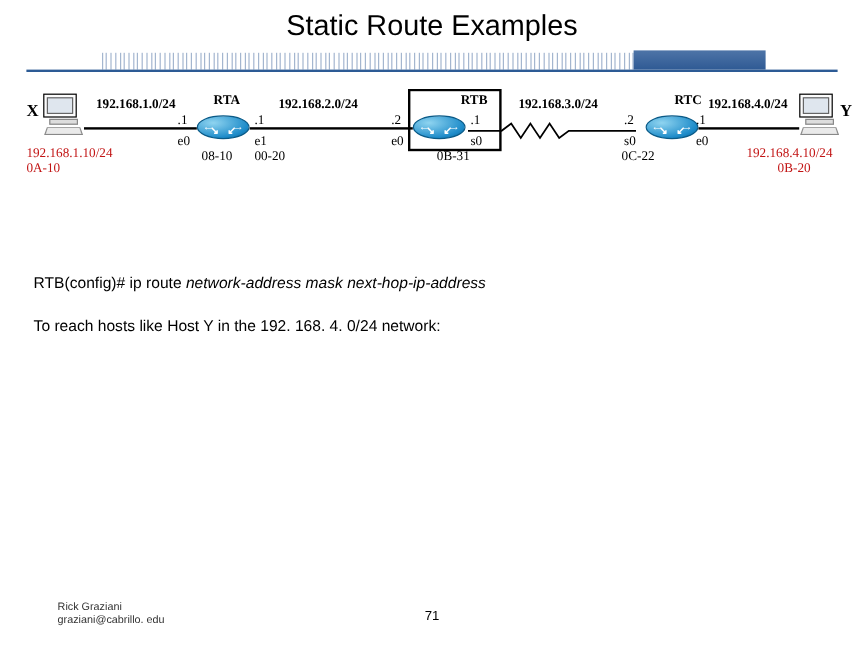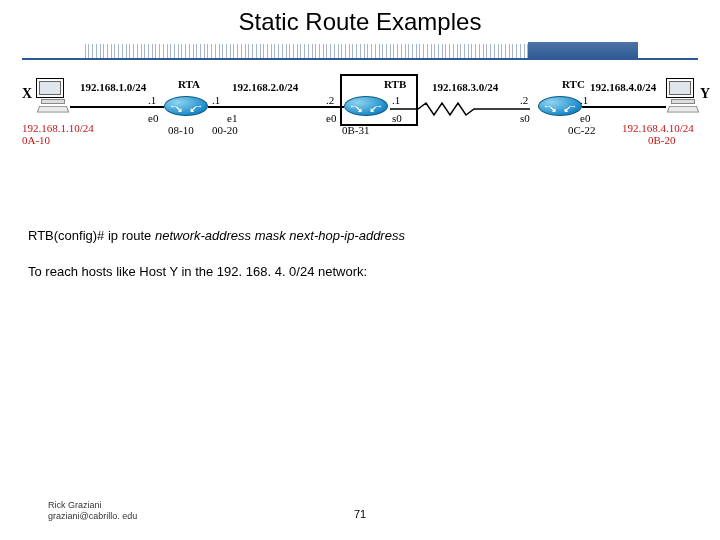--- a/index.html
+++ b/index.html
@@ -265,38 +265,38 @@
           <span class="arr a2">→</span>
           <span class="arr a3">↘</span>
           <span class="arr a4">↙</span>
         </div>
       </div>
   </div>
   <div class="lbl" style="left:126px;top:22px;">.1</div>
   <div class="lbl" style="left:126px;top:40px;">e0</div>
   <div class="lbl" style="left:146px;top:52px;">08-10</div>
   <div class="lbl" style="left:190px;top:22px;">.1</div>
-  <div class="lbl" style="left:205px;top:40px;">e1</div>
+  <div class="lbl" style="left:190px;top:40px;">e1</div>
   <div class="lbl" style="left:190px;top:52px;">00-20</div>
 
   <div class="rtb-box"></div>
   <div class="lbl bold" style="left:362px;top:6px;">RTB</div>
   <div class="router" style="left:322px;top:24px;">
     <div class="body">
         <div class="arrows">
           <span class="arr a1">←</span>
           <span class="arr a2">→</span>
           <span class="arr a3">↘</span>
           <span class="arr a4">↙</span>
         </div>
       </div>
   </div>
   <div class="lbl" style="left:304px;top:22px;">.2</div>
   <div class="lbl" style="left:304px;top:40px;">e0</div>
-  <div class="lbl" style="left:320px;top:52px;">0B-31</div>
+  <div class="lbl" style="left:342px;top:52px;">0B-31</div>
   <div class="lbl" style="left:370px;top:22px;">.1</div>
   <div class="lbl" style="left:370px;top:40px;">s0</div>
 
   <div class="wan" style="left:368px;width:140px;">
     <svg width="140" height="14">
       <polyline points="0,7 28,7 36,1 44,13 52,1 60,13 68,1 76,13 84,7 140,7" stroke="#000" fill="none" stroke-width="1.5"></polyline>
     </svg>
   </div>
 
   <div class="lbl bold" style="left:540px;top:6px;">RTC</div>
@@ -307,21 +307,21 @@
           <span class="arr a2">→</span>
           <span class="arr a3">↘</span>
           <span class="arr a4">↙</span>
         </div>
       </div>
   </div>
   <div class="lbl" style="left:498px;top:22px;">.2</div>
   <div class="lbl" style="left:498px;top:40px;">s0</div>
   <div class="lbl" style="left:558px;top:22px;">.1</div>
   <div class="lbl" style="left:558px;top:40px;">e0</div>
-  <div class="lbl" style="left:546px;top:52px;text-align:right;">0C-22</div>
+  <div class="lbl" style="left:496px;top:52px;text-align:right;">0C-22</div>
 
   <div class="host" style="left:644px;top:6px;">
     <div class="monitor"></div>
       <div class="base"></div>
       <div class="kb"></div>
   </div>
   <div class="lbl bold" style="left:678px;top:14px;font-size:14px;">Y</div>
   <div class="lbl red" style="left:600px;top:50px;">192.168.4.10/24</div>
   <div class="lbl red" style="left:626px;top:62px;">0B-20</div>
 </div>

